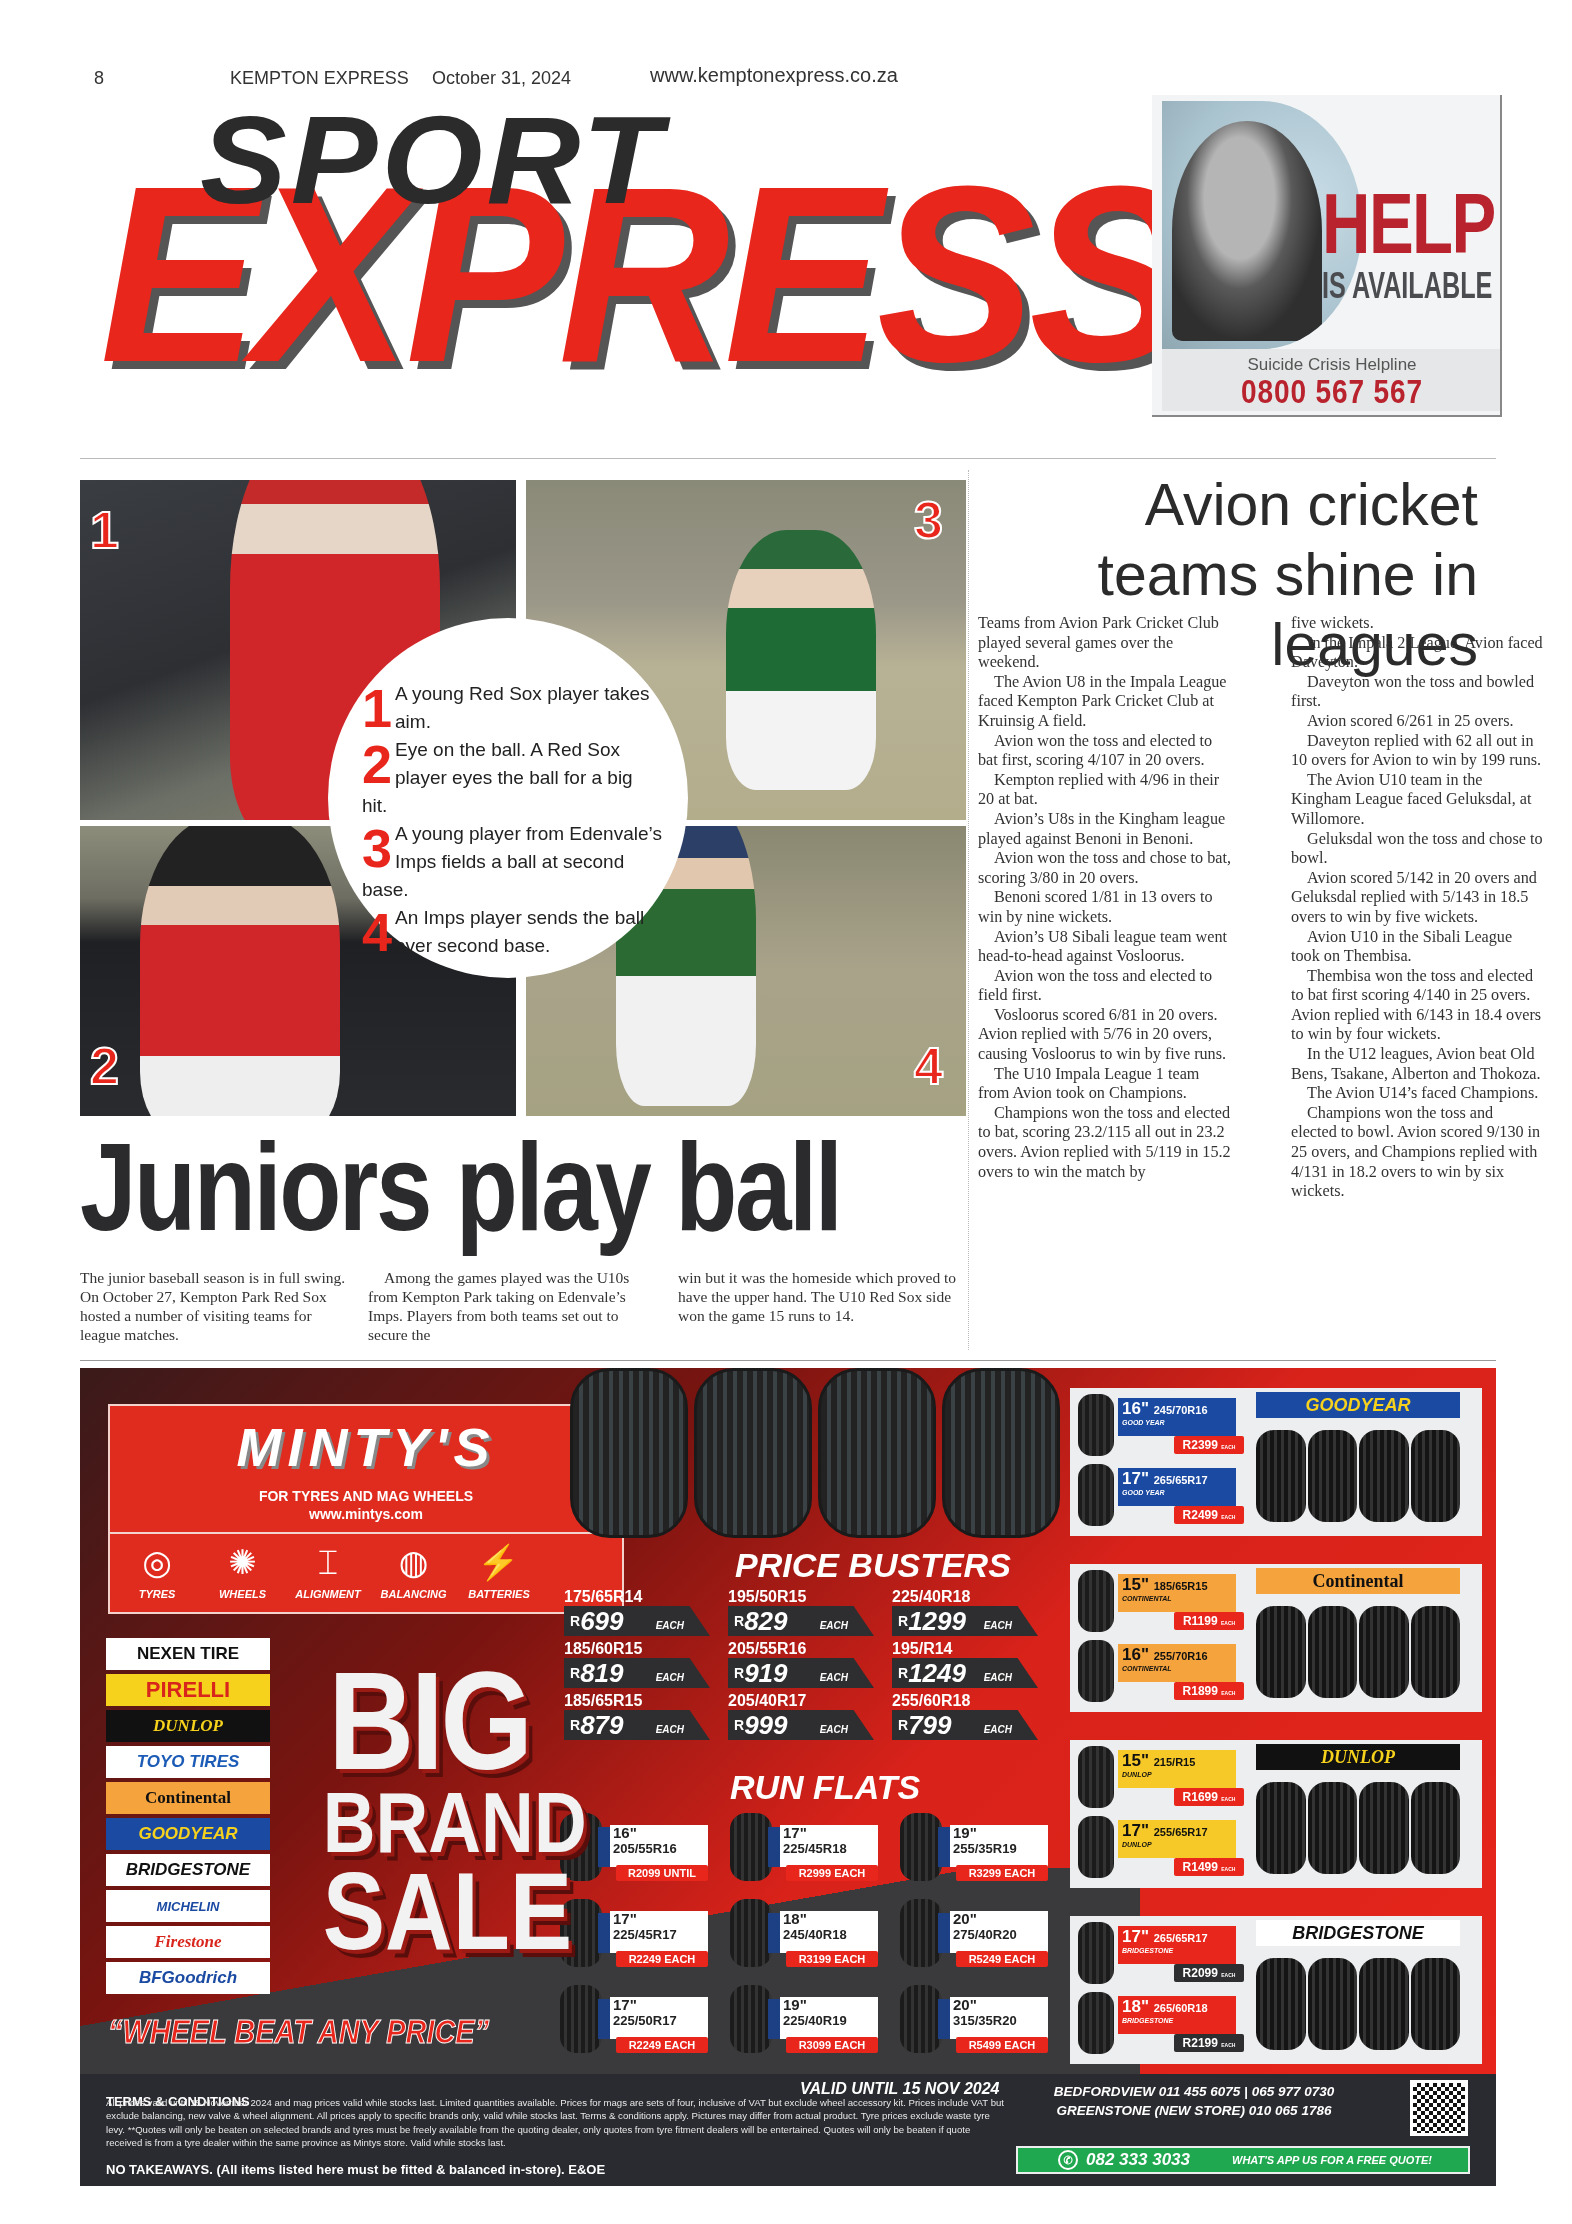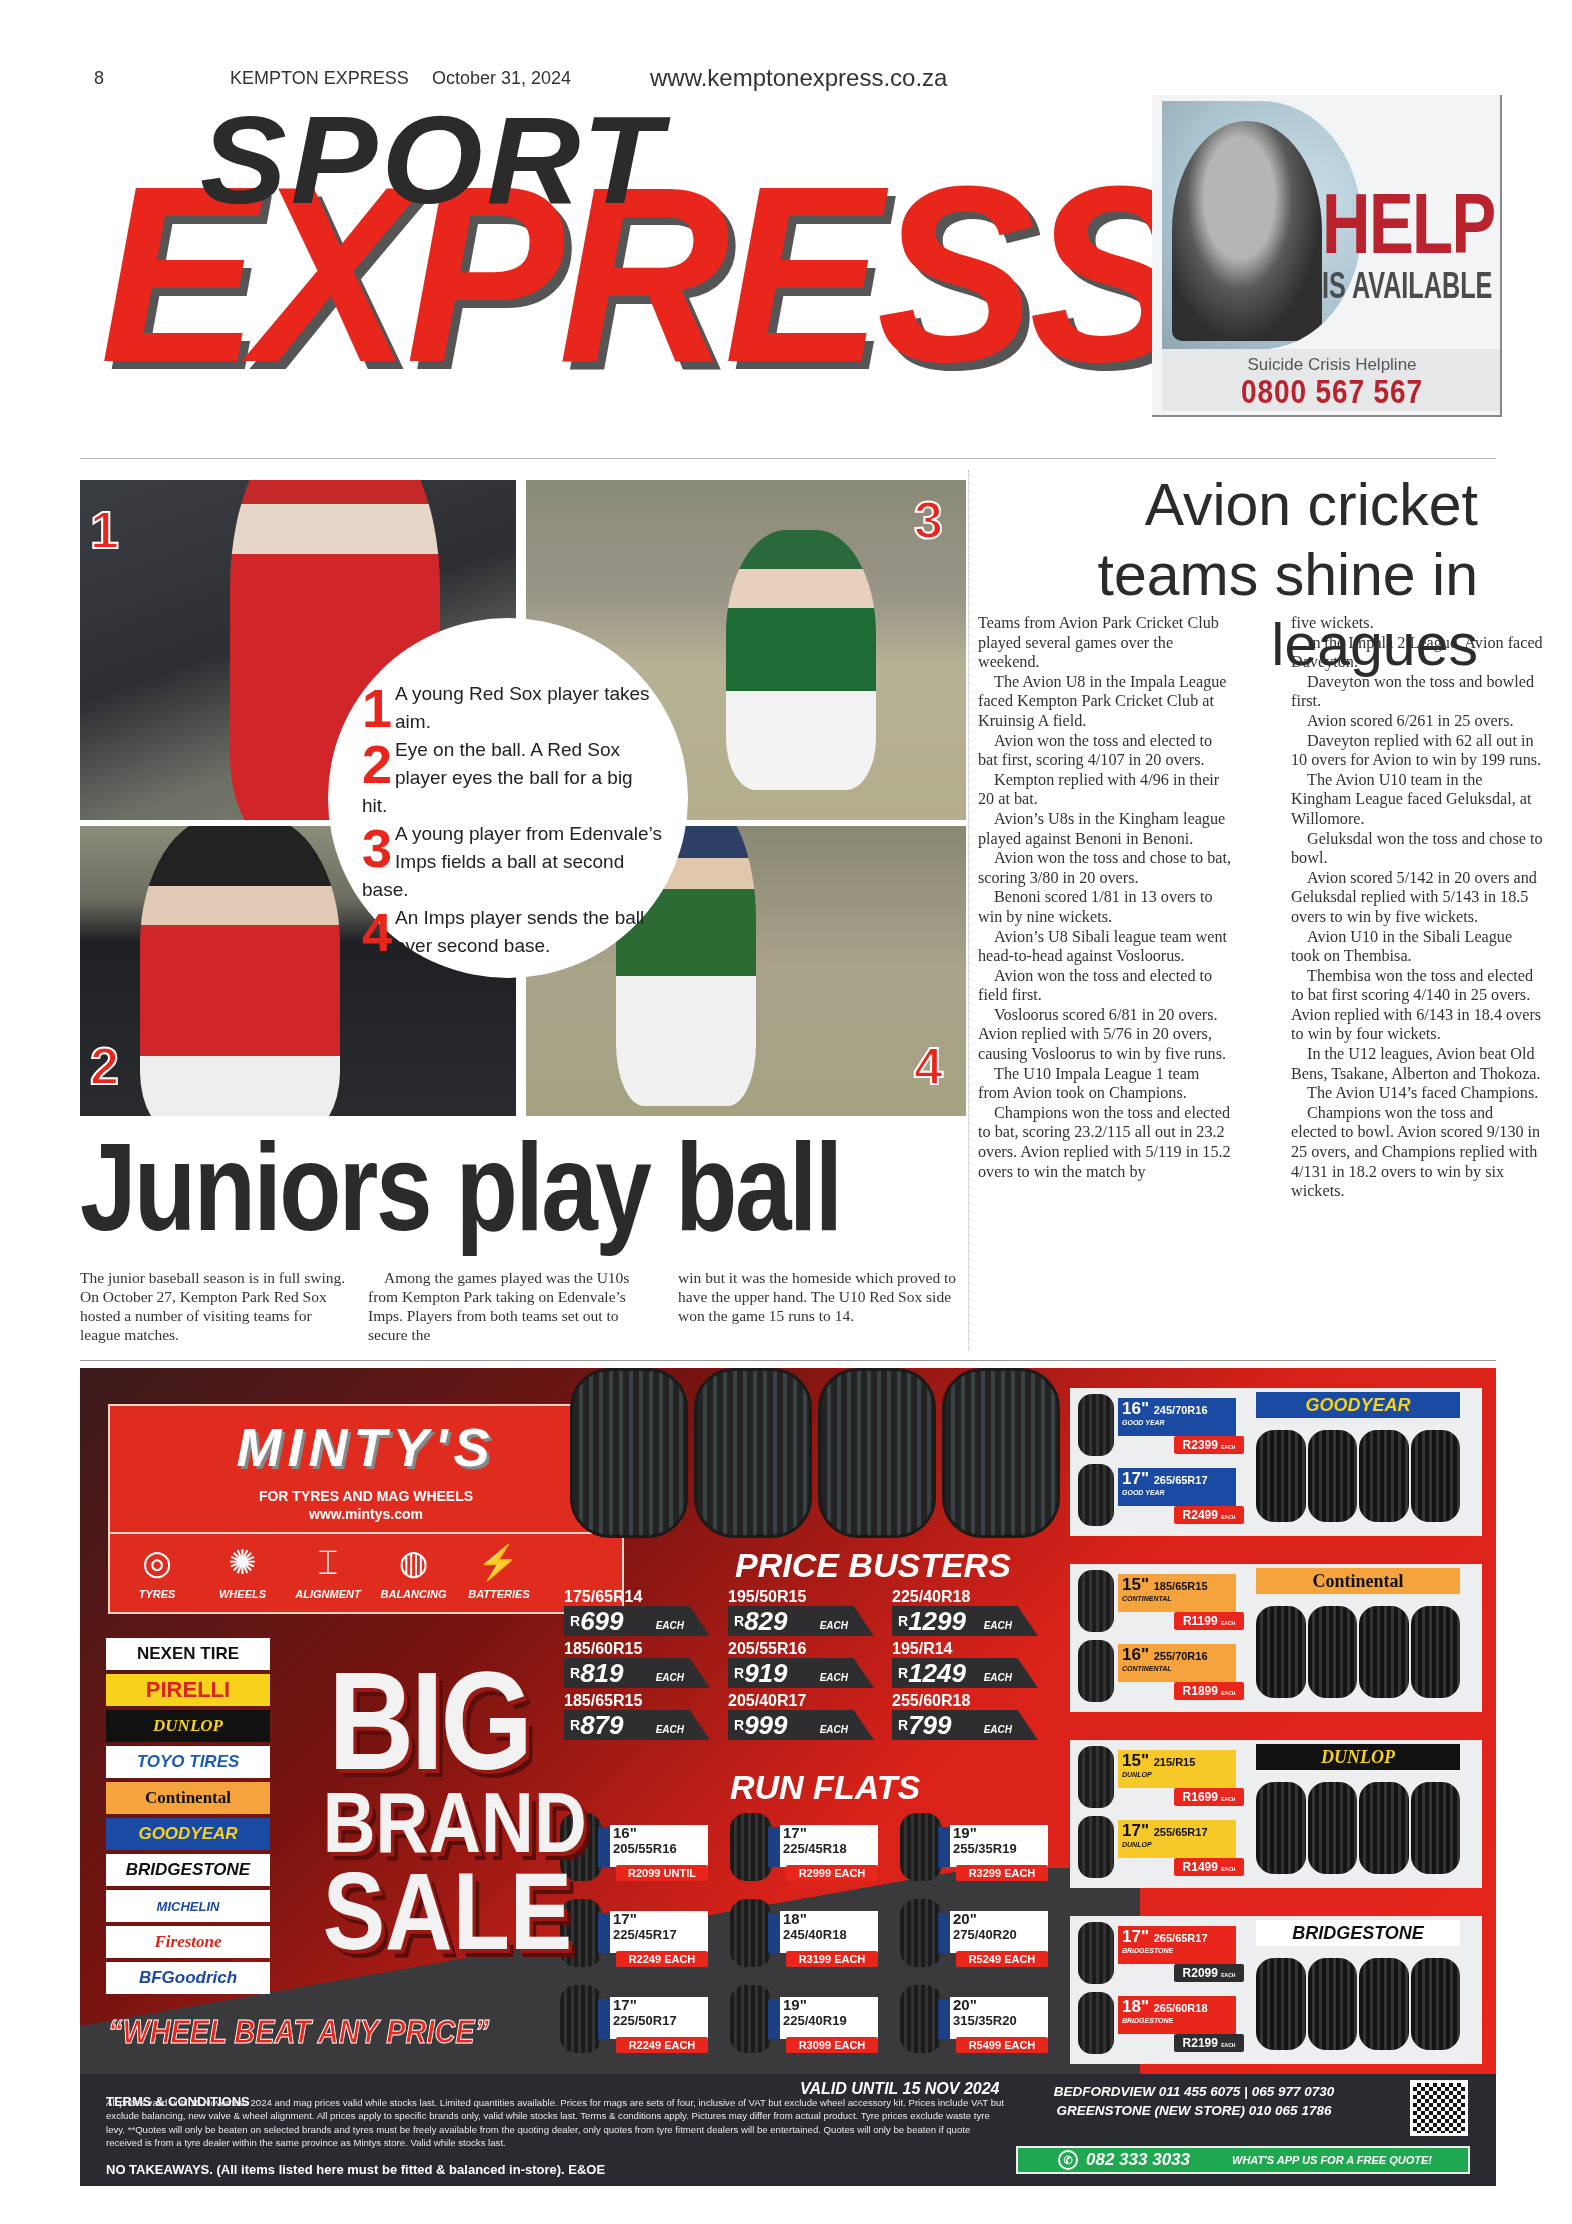--- a/index.html
+++ b/index.html
@@ -1,21 +1,21 @@
 <!DOCTYPE html>
 <html><head>
 <meta charset="utf-8">
 <style>
   * { box-sizing: border-box; margin: 0; padding: 0; }
   body { width: 1572px; height: 2224px; background: #ffffff; position: relative; overflow: hidden; font-family: "Liberation Sans", sans-serif; color: #222; }
   .abs { position: absolute; }
 
   
   .folio { top: 68px; font-size: 18px; color: #333; font-family: "Liberation Sans", sans-serif; }
-  .folio-url { font-size: 24px; }
+  .folio-url { font-size: 20px; }
 
   
   .mast-sport { left: 200px; top: 95px; font-family: "Liberation Sans", sans-serif; font-weight: 900; font-style: italic; font-size: 130px; letter-spacing: 4px; color: #2b2b2b; line-height: 1; transform: scaleY(0.95); }
   .mast-express { left: 100px; top: 150px; font-family: "Liberation Sans", sans-serif; font-weight: 900; font-style: italic; font-size: 250px; color: #e8261c; line-height: 1; letter-spacing: -6px; text-shadow: 8px 8px 0 #555; transform: scaleX(0.95); transform-origin: left; }
 
   
   .help-ad { left: 1152px; top: 95px; width: 350px; height: 322px; border-right: 2px solid #888; border-bottom: 2px solid #888; background: #f3f4f5; overflow: hidden; }
   .help-photo { position: absolute; left: 10px; top: 6px; width: 200px; height: 248px; background: radial-gradient(circle at 70% 40%, #c9dde6, #a9c3cf 60%, #8fa7b1); border-radius: 0 60% 60% 0; overflow: hidden; }
   .help-face { position: absolute; left: 10px; top: 20px; width: 150px; height: 220px; background: radial-gradient(ellipse at 45% 35%, #b5b5b5 0 30%, #5a5a5a 45%, #2f2f2f 70%); border-radius: 50% 50% 10px 10px; }
   .help-title { position: absolute; left: 170px; top: 85px; font-weight: 900; font-size: 86px; color: #b9232d; line-height: 1; letter-spacing: -2px; transform: scaleX(0.78); transform-origin: left; font-family: "Liberation Sans", sans-serif; }

